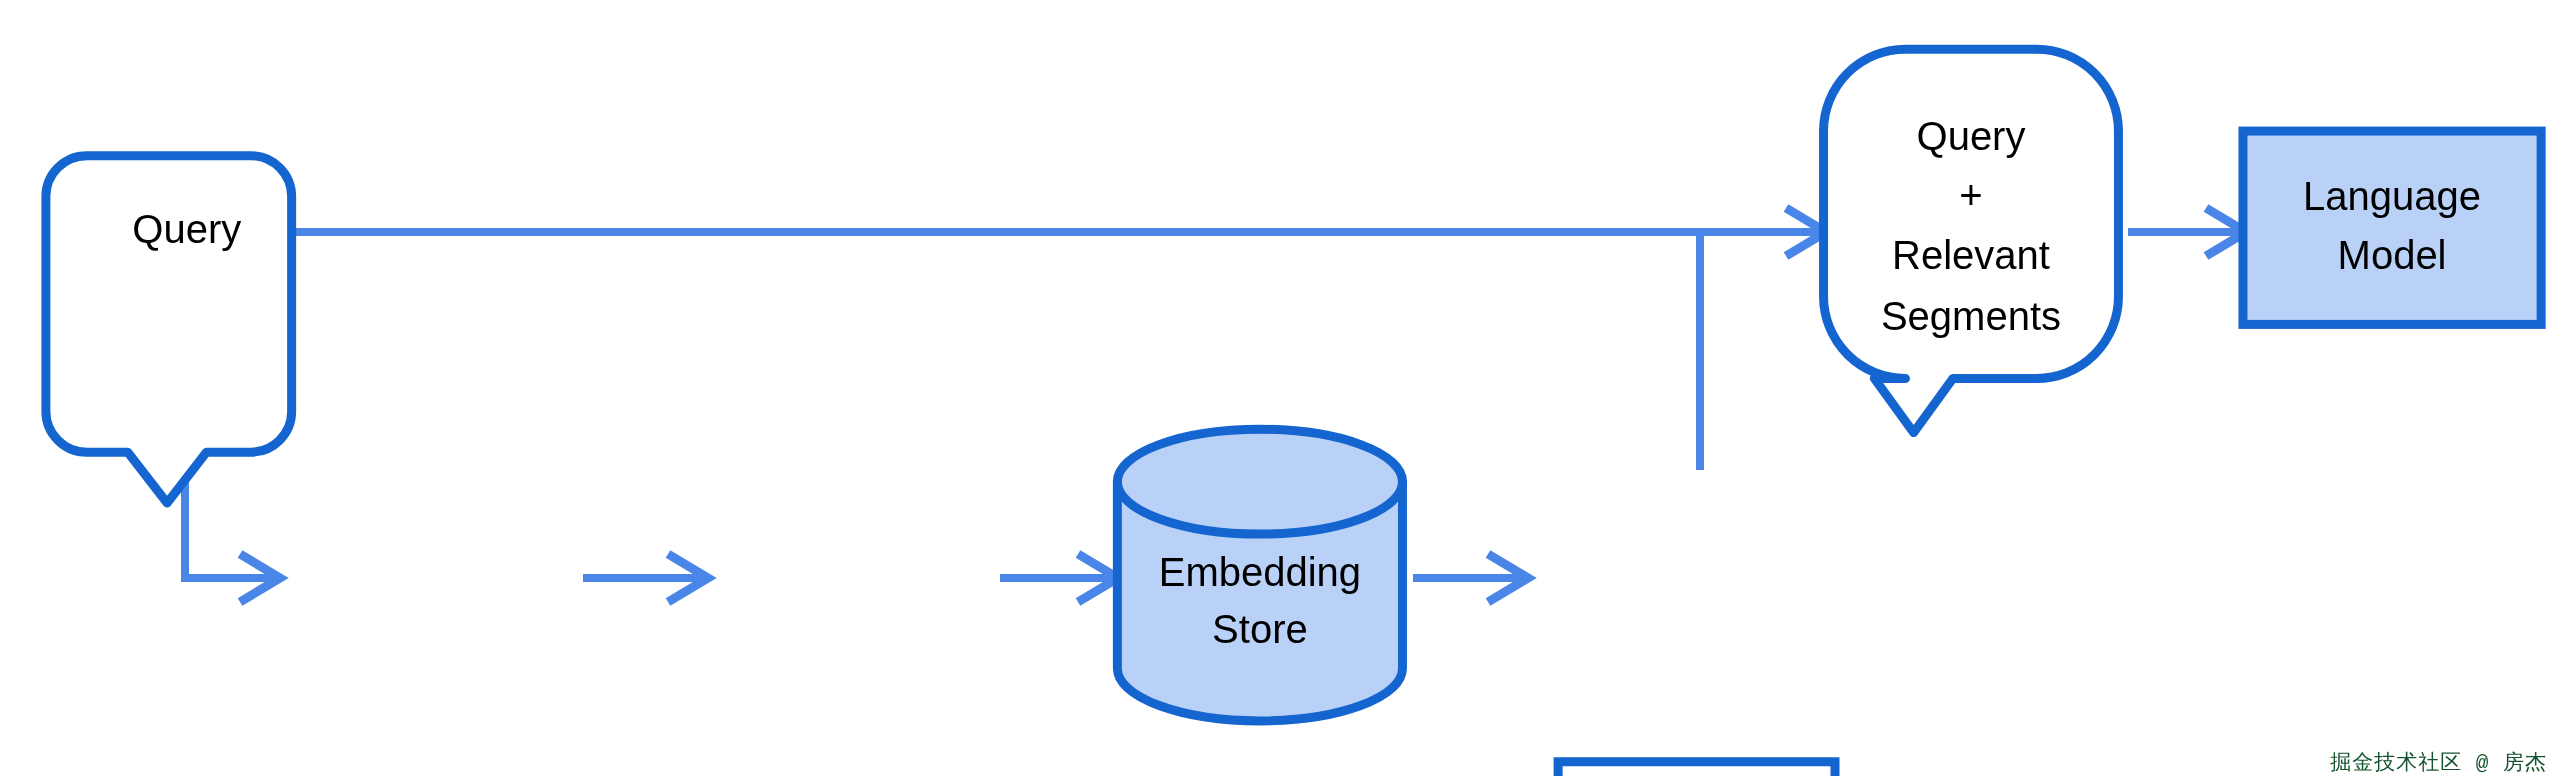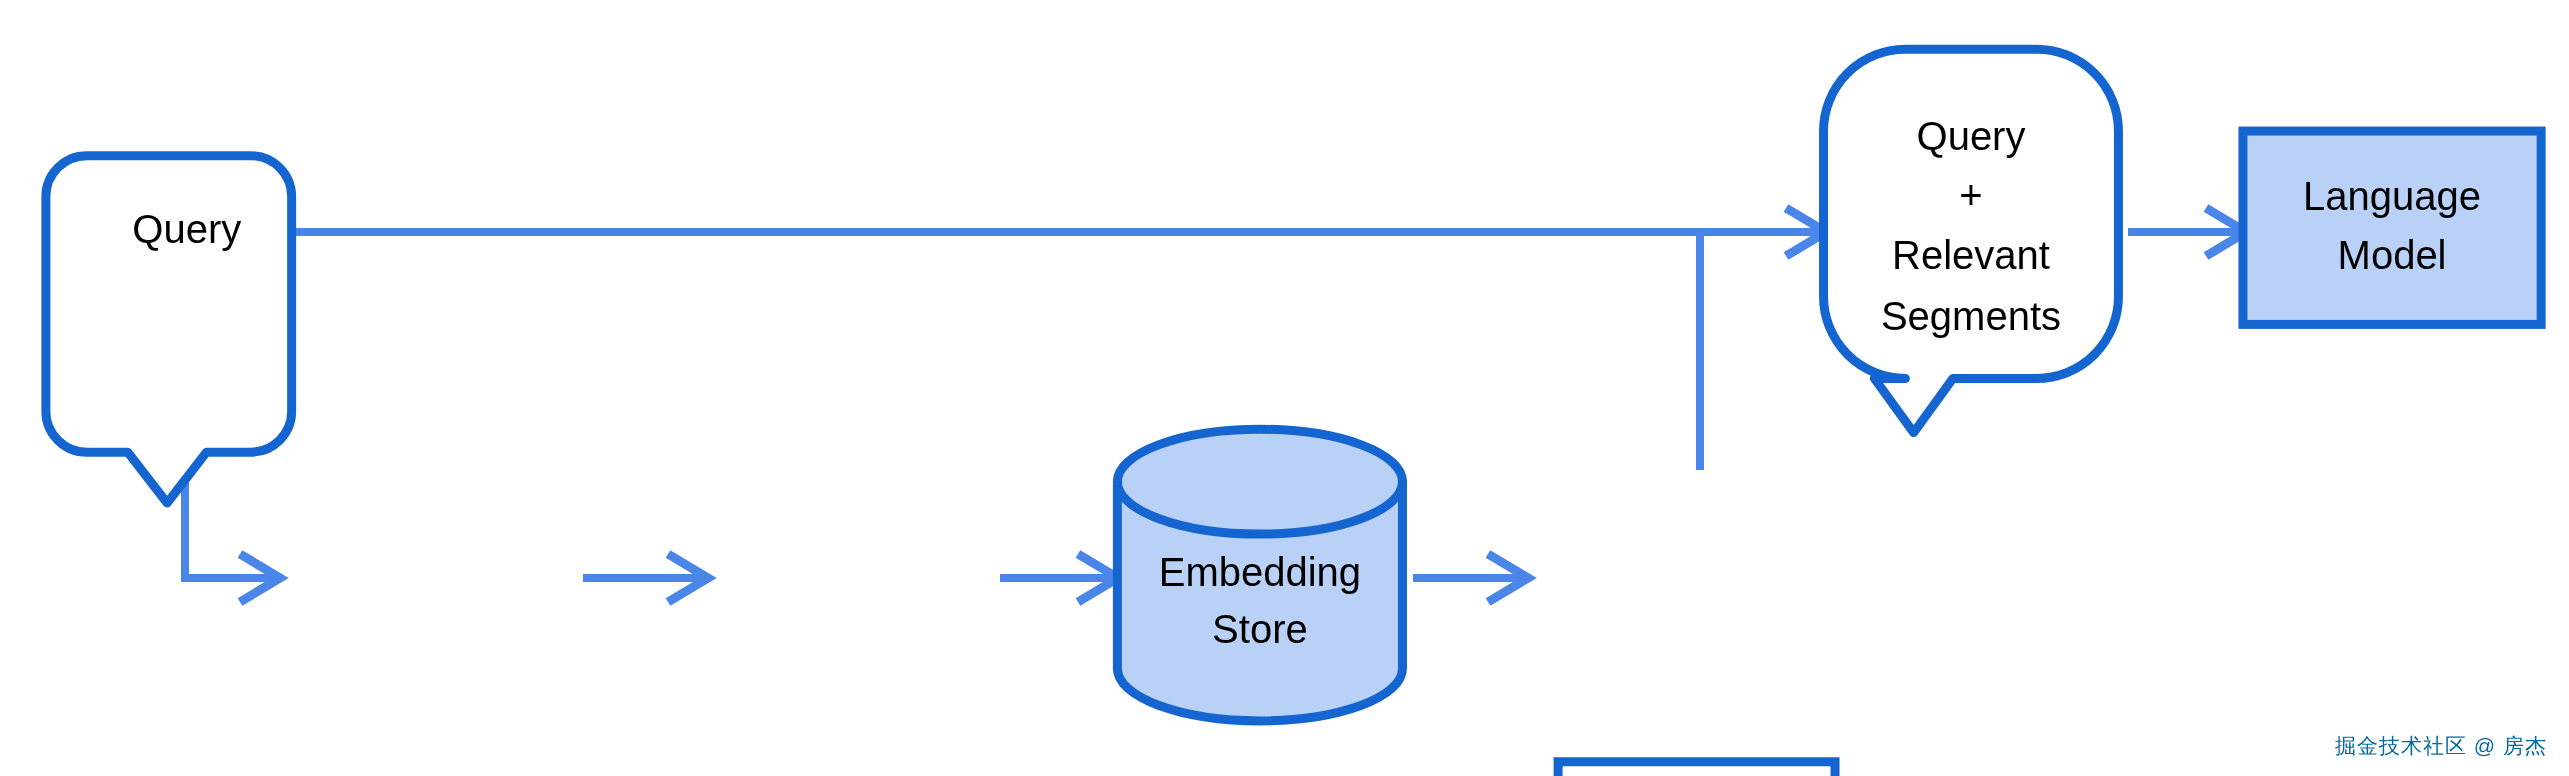--- a/index.html
+++ b/index.html
@@ -56,24 +56,24 @@
     font-family: "Liberation Sans", "DejaVu Sans", sans-serif;
     font-size: 40px;
     fill: #000000;
     text-anchor: middle;
     dominant-baseline: middle;
     white-space: pre;
   }
   .watermark-text {
     position: absolute;
     right: 22px;
-    bottom: 16px;
-    font-family: Liberation Sans, sans-serif;
+    bottom: 0;
+    font-family: Liberation Mono, monospace;
     font-size: 21px;
-    color: #0369a1;
+    color: #14532d;
     letter-spacing: 1px;
     user-select: none;
     white-space: nowrap;
   }
 </style>
 </head>
 <body>
 
 <div id="canvas">
 

